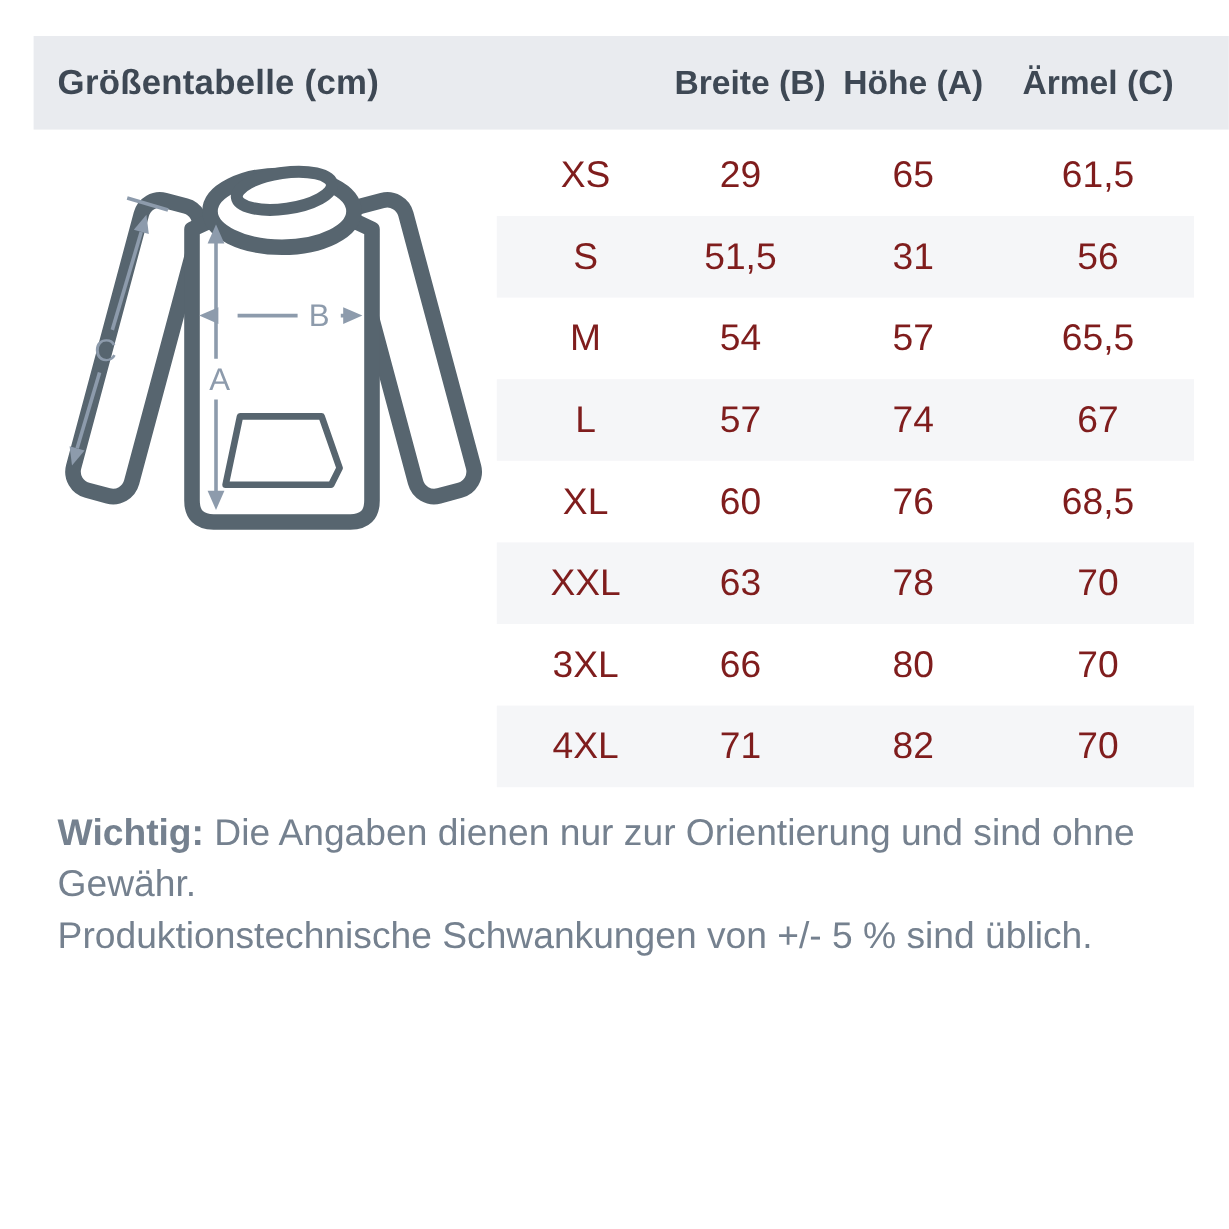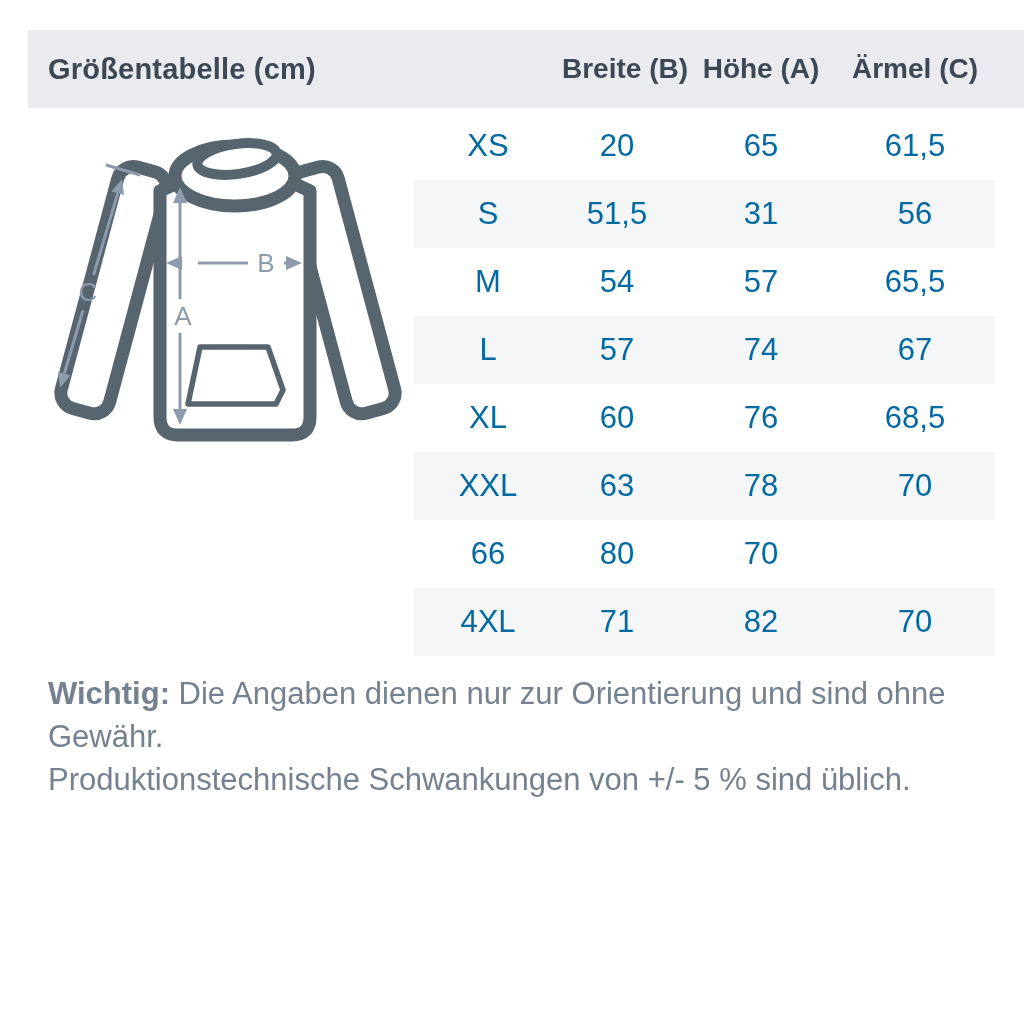--- a/index.html
+++ b/index.html
@@ -24,21 +24,21 @@
   }
   .size-table{
     position:absolute;left:414px;top:112px;width:581px;
   }
   .size-row{
     display:grid;grid-template-columns:148px 110px 178px 130px 15px;
     height:68px;align-items:center;
   }
   .size-row:nth-child(even){background:#f5f6f8;}
   .size-row span{
-    text-align:center;font-size:31px;color:#0369a1;
+    text-align:center;font-size:31px;color:#7f1d1d;
   }
   .diagram{position:absolute;left:38px;top:125px;width:380px;height:335px;}
   .note{
     position:absolute;left:48px;top:672px;width:930px;
     font-size:31px;line-height:43px;color:#75818f;
   }
   .note b{font-weight:bold;color:#75818f;}
   .diag-label{font-family:"Liberation Sans",sans-serif;font-size:26px;font-weight:500;}
 </style>
 </head>
@@ -83,21 +83,21 @@
   <g fill="#8d9bac" class="diag-label" text-anchor="middle">
     <text x="145" y="200">A</text>
     <text x="228" y="147">B</text>
     <text x="50" y="176">C</text>
   </g>
 </svg>
 
 <div class="size-table">
   <div class="size-row">
     <span>XS</span>
-    <span>20</span>
+    <span>29</span>
     <span>65</span>
     <span>61,5</span>
   </div>
   <div class="size-row">
     <span>S</span>
     <span>51,5</span>
     <span>31</span>
     <span>56</span>
   </div>
   <div class="size-row">
@@ -118,20 +118,21 @@
     <span>76</span>
     <span>68,5</span>
   </div>
   <div class="size-row">
     <span>XXL</span>
     <span>63</span>
     <span>78</span>
     <span>70</span>
   </div>
   <div class="size-row">
+    <span>3XL</span>
     <span>66</span>
     <span>80</span>
     <span>70</span>
   </div>
   <div class="size-row">
     <span>4XL</span>
     <span>71</span>
     <span>82</span>
     <span>70</span>
   </div>

